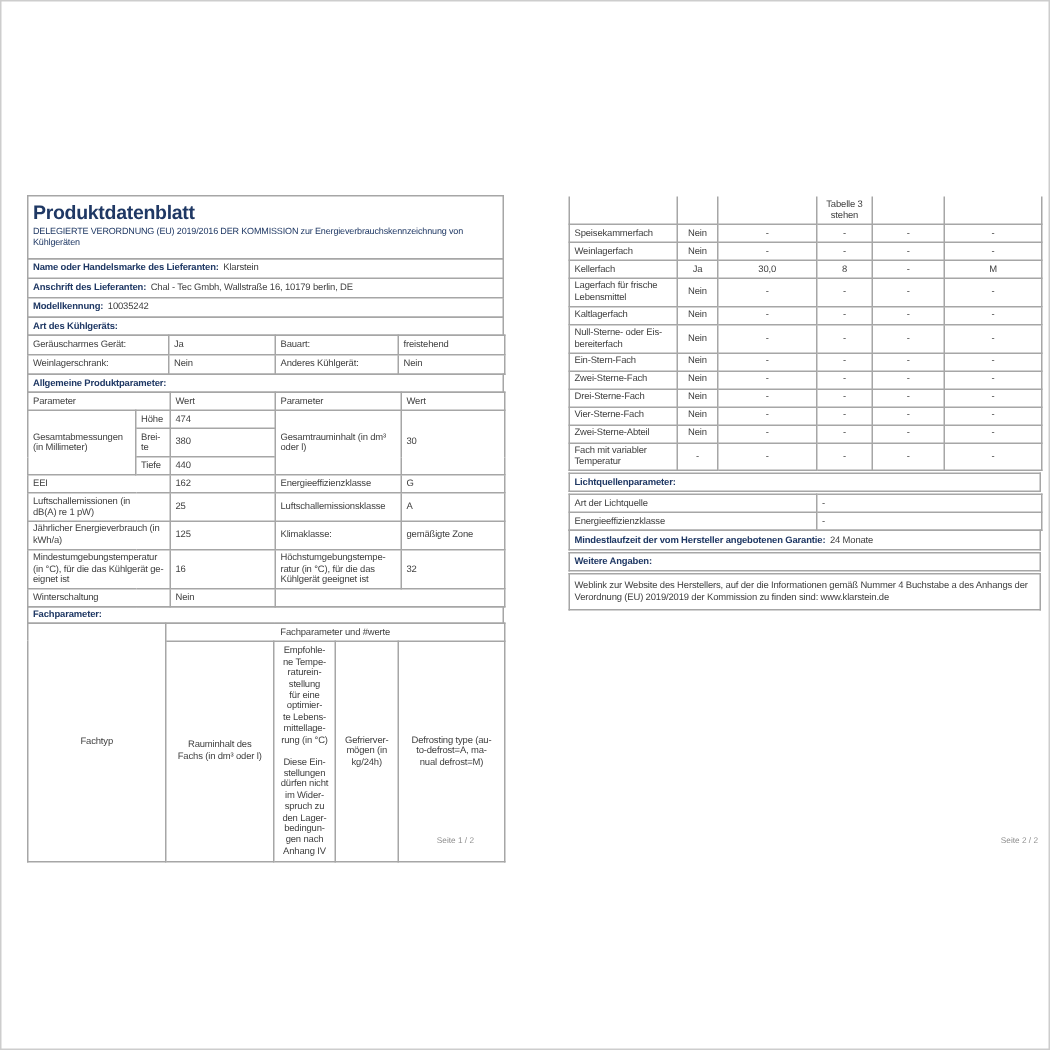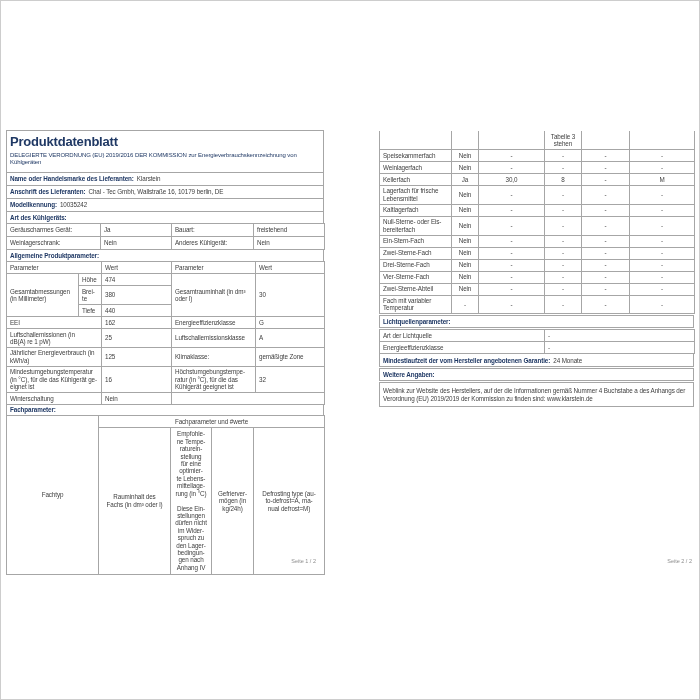--- a/index.html
+++ b/index.html
@@ -6,21 +6,21 @@
     --heading_navy:#1f3864;
     --body_text:#404040;
     --border:#a6a6a6;
     --footer_gray:#8c8c8c;
   }
   html,body{margin:0;padding:0;background:#fff;}
   body{font-family:"Liberation Sans",sans-serif;}
   .canvas{position:relative;width:700px;height:700px;box-sizing:border-box;
     border:1px solid #cdcdcd;background:#fff;overflow:hidden;}
   .page{position:absolute;}
-  #p1{left:5px;top:130px;width:318px;}
+  #p1{left:17px;top:130px;width:318px;}
   #p2{left:378px;top:131px;width:315px;}
   table.t{border-collapse:collapse;table-layout:fixed;width:100%;margin-top:-1px;}
   table.t.gap{margin-top:1px;}
   .t td{border:1px solid var(--border,#a6a6a6);padding:1.5px 3px;font-size:6.3px;
     line-height:1.18;color:var(--body_text,#404040);white-space:pre-line;
     vertical-align:middle;word-wrap:break-word;overflow:hidden;letter-spacing:-0.1px;}
   .noTop td{border-top:none;}
   .c{text-align:center;}
   .lbl{font-weight:bold;color:var(--heading_navy,#1f3864);margin-right:3px;}
   .sec td{font-weight:bold;color:var(--heading_navy,#1f3864);}

